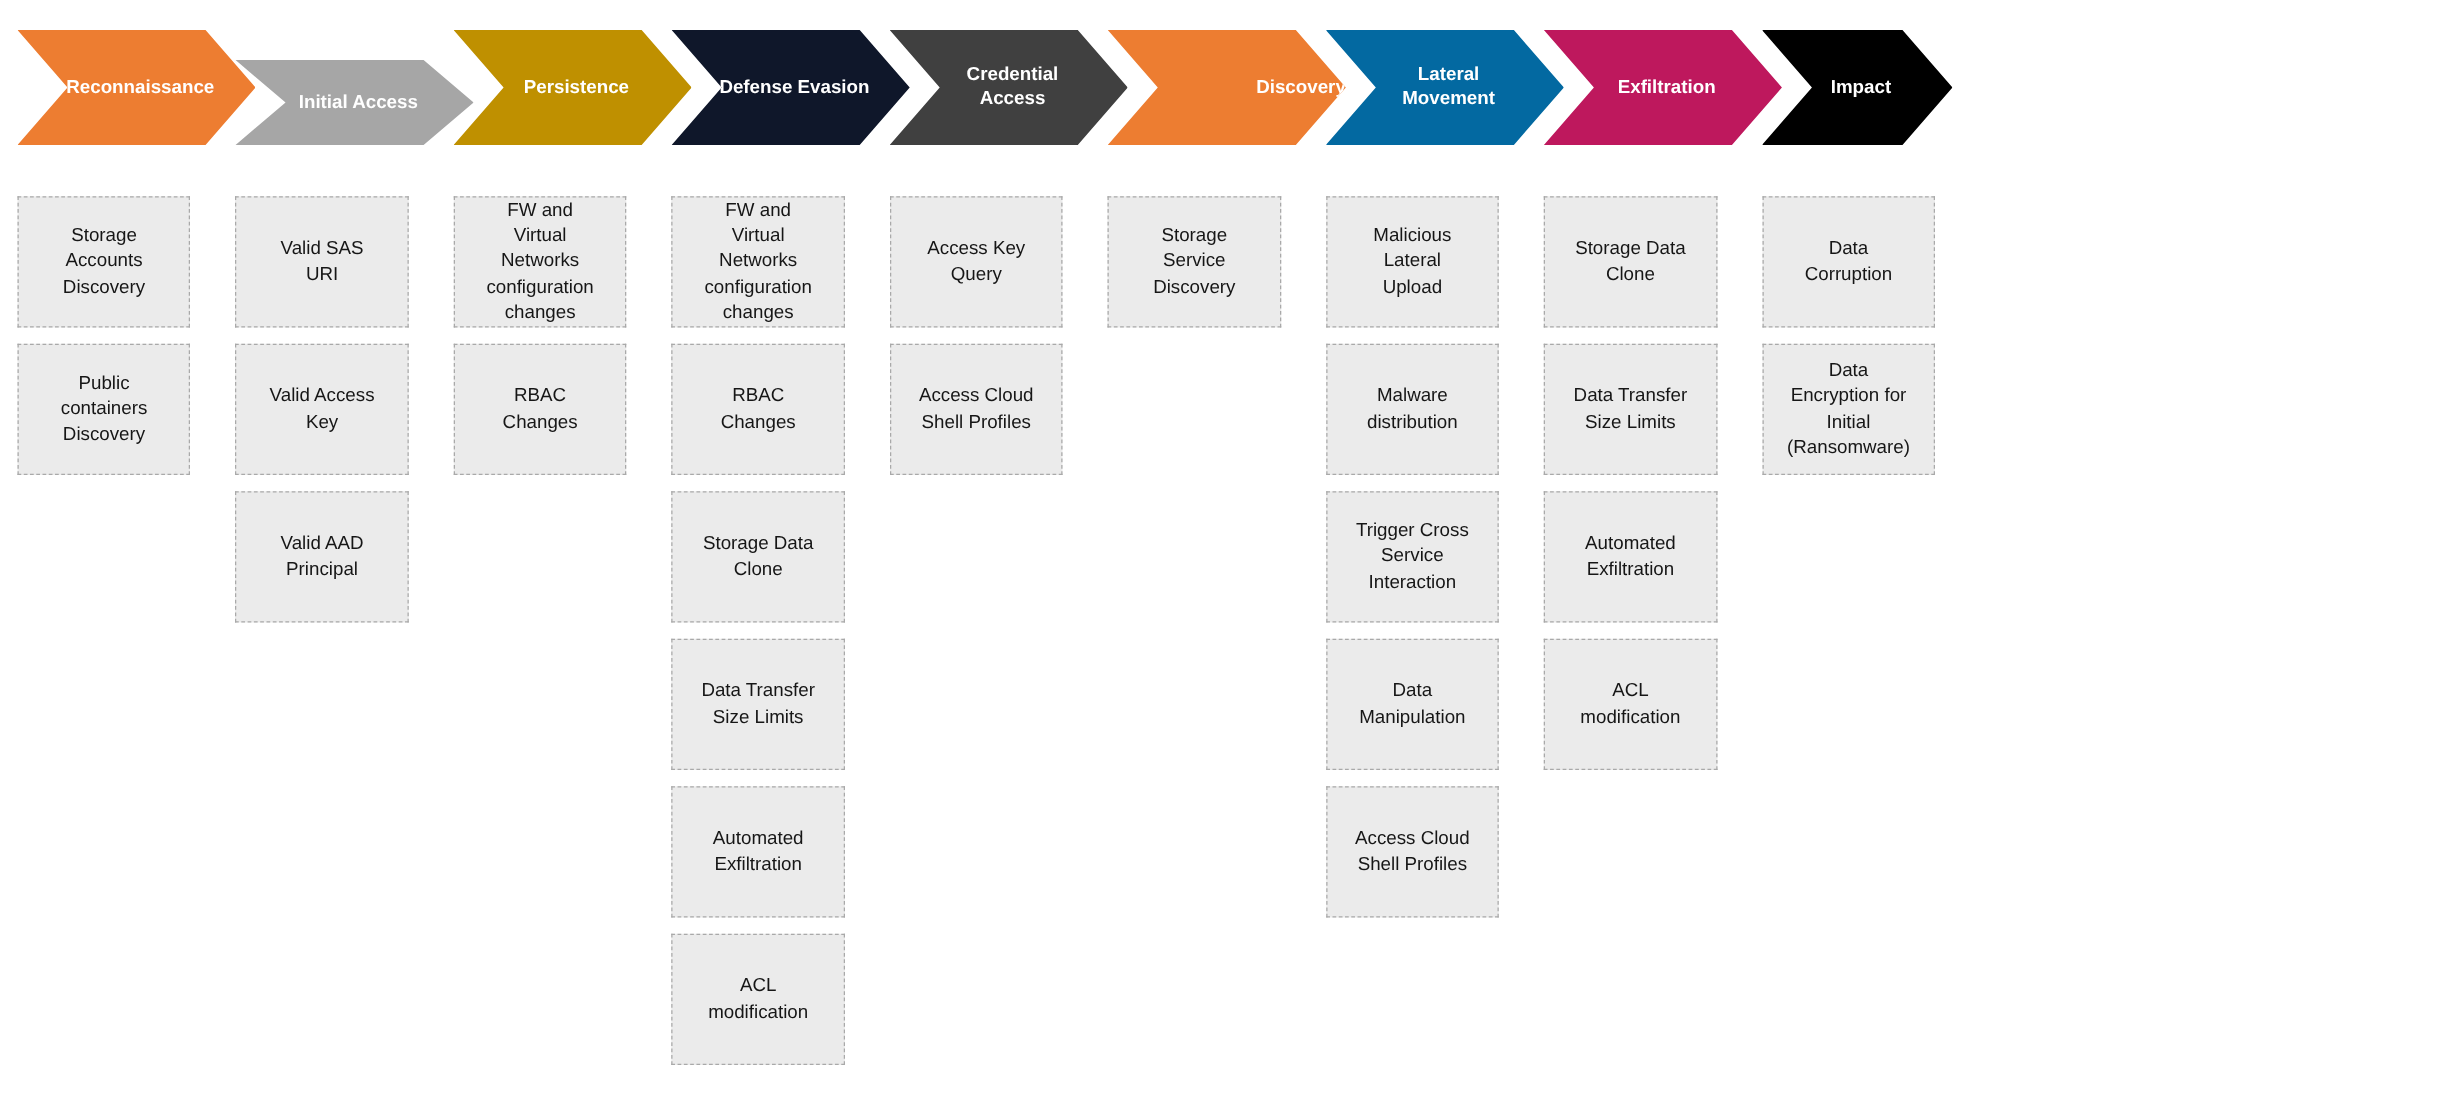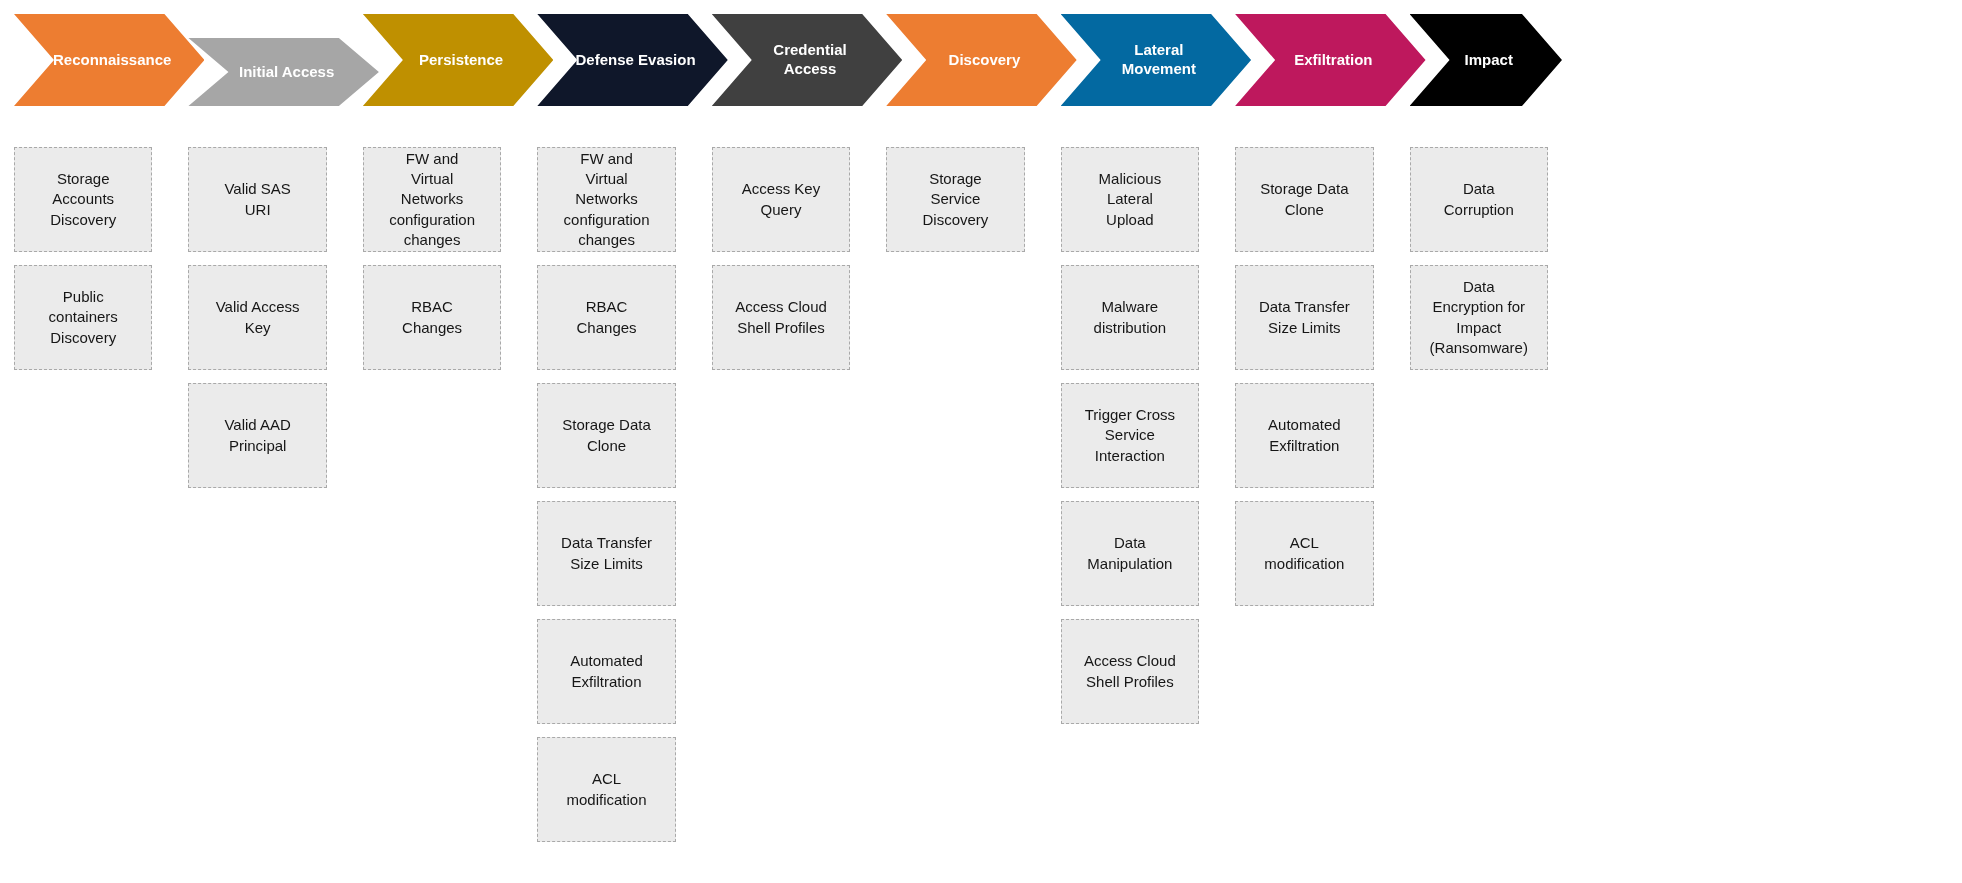--- a/index.html
+++ b/index.html
@@ -12,21 +12,21 @@
     position: relative;
     width: 1962px;
     height: 883px;
     background: #ffffff;
     overflow: hidden;
   }
   .matrix {
     display: grid;
     grid-template-columns: repeat(9, 1fr);
     column-gap: 36px;
-    padding: 14px 14px 0 14px;
+    padding: 24px 14px 0 14px;
     box-sizing: border-box;
     width: 1562px;
   }
   .phase-col { position: relative; min-width: 0; }
   .arrow-cell {
     position: relative;
     height: 92px;
   }
   .arrow {
     position: absolute;
@@ -164,21 +164,21 @@
             <span class="tech-label">Access Key Query</span>
           </div>
           <div class="tech-box">
             <span class="tech-label">Access Cloud Shell Profiles</span>
           </div>
         </div>
   </div>
 
   <div class="phase-col">
     <div class="arrow-cell">
-      <div class="arrow" style="background: rgb(237, 125, 49);">
+      <div class="arrow" style="background: rgb(237, 125, 49); justify-content: flex-end;">
         <span class="arrow-label">Discovery</span>
       </div>
     </div>
     <div class="boxes">
           <div class="tech-box">
             <span class="tech-label">Storage Service Discovery</span>
           </div>
         </div>
   </div>
 
@@ -233,18 +233,18 @@
     <div class="arrow-cell">
       <div class="arrow" style="background: #000000;">
         <span class="arrow-label">Impact</span>
       </div>
     </div>
     <div class="boxes">
           <div class="tech-box">
             <span class="tech-label">Data Corruption</span>
           </div>
           <div class="tech-box">
-            <span class="tech-label">Data Encryption for Impact (Ransomware)</span>
+            <span class="tech-label">Data Encryption for Initial (Ransomware)</span>
           </div>
         </div>
   </div>
 </div>
 </div>
 
 </body></html>

